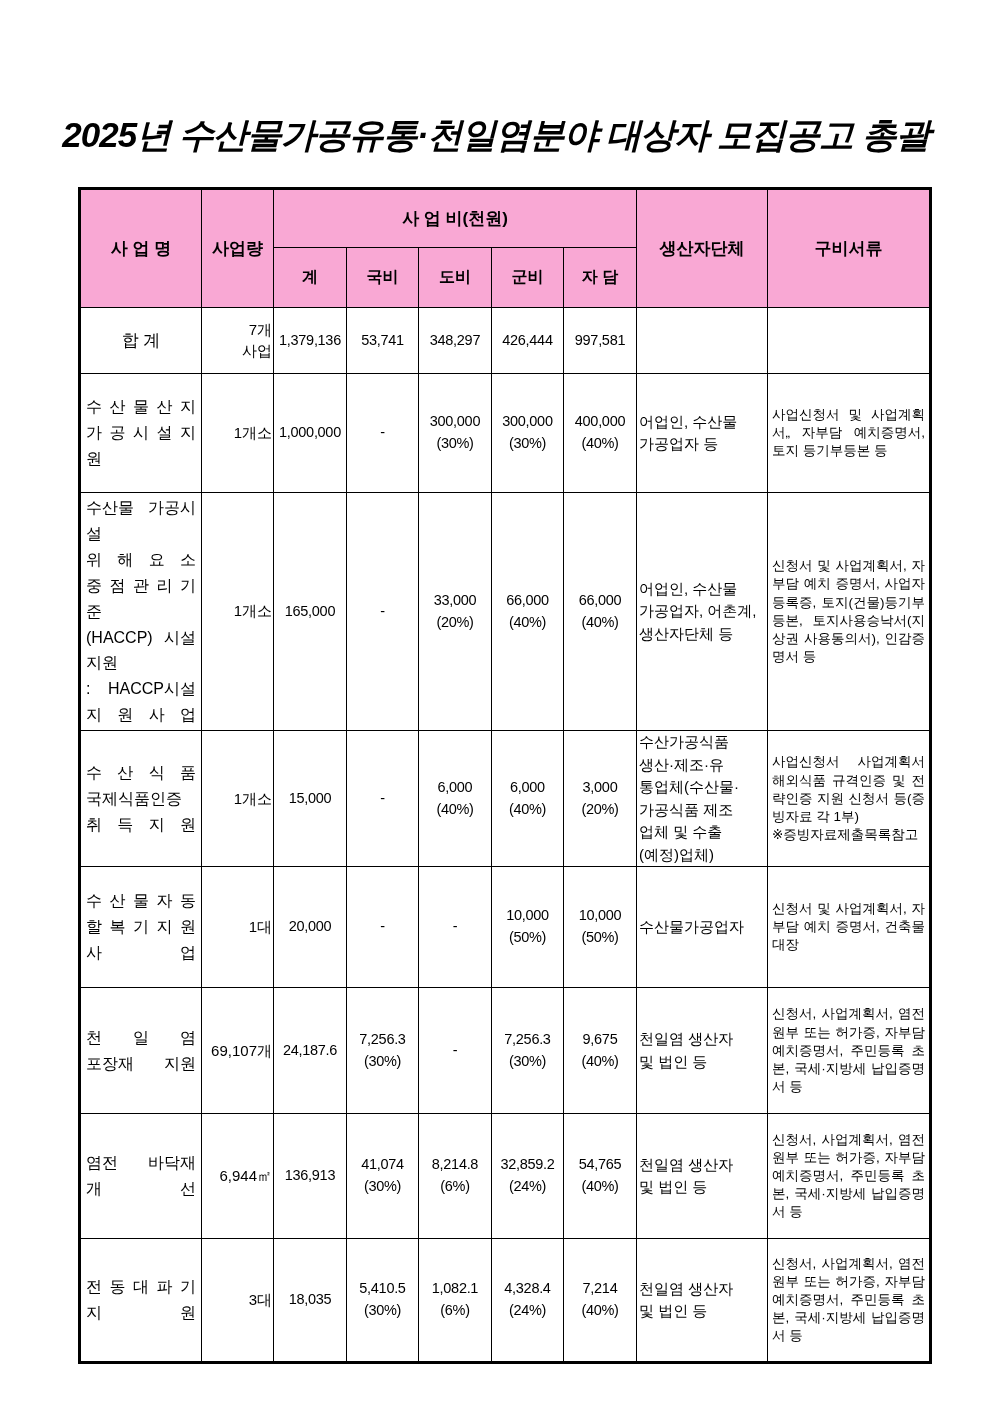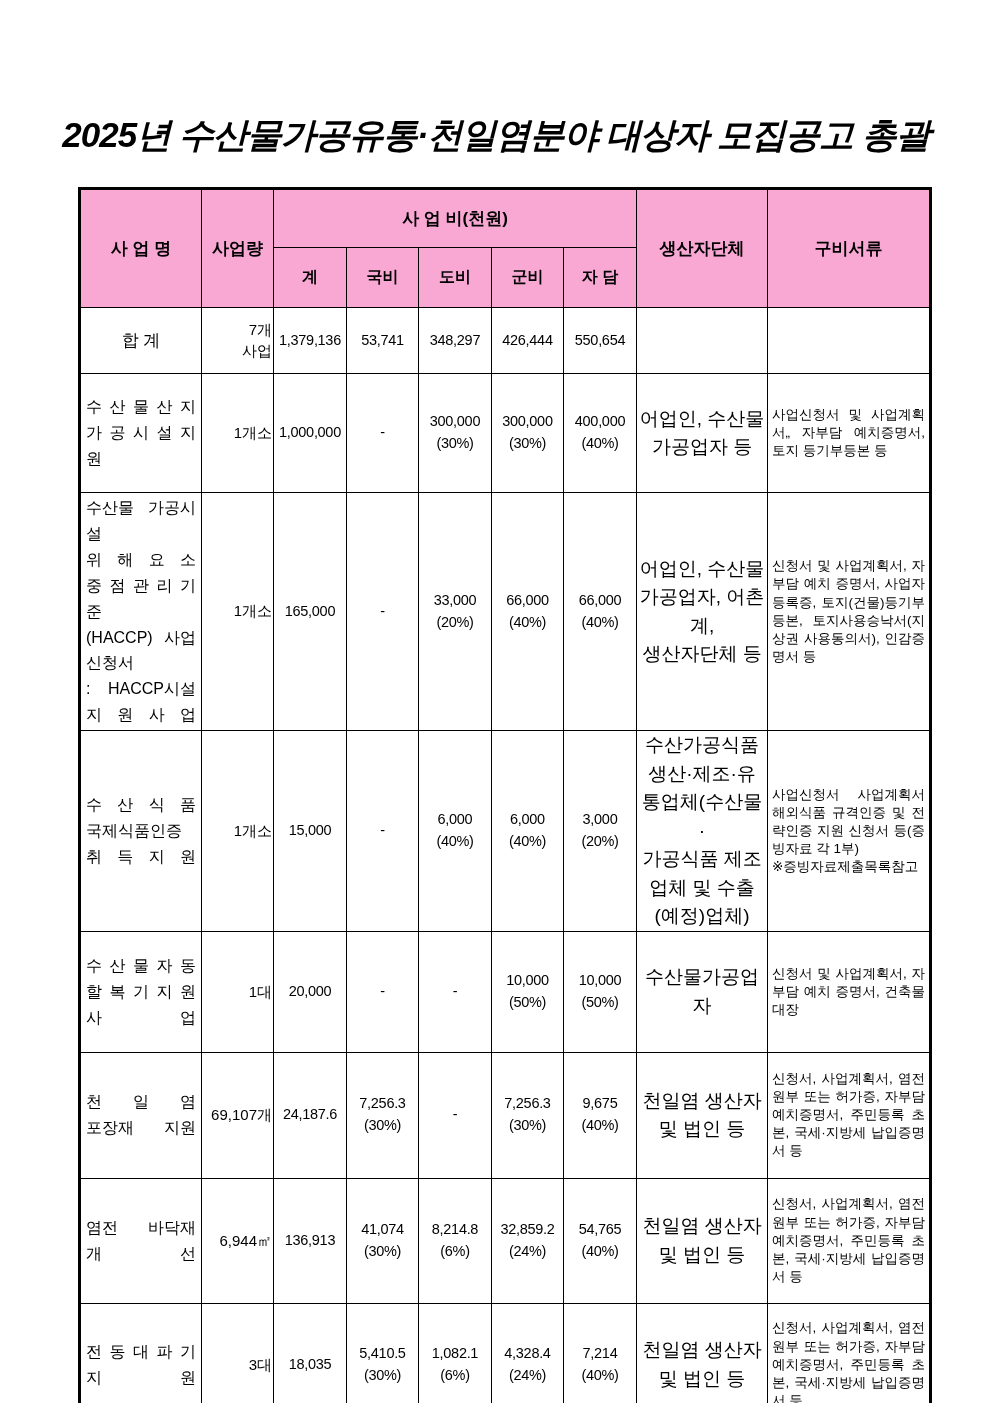--- a/index.html
+++ b/index.html
@@ -59,22 +59,21 @@
   }
   .c-num{
     font-size:14.5px;
     letter-spacing:-0.3px;
     text-align:center;
     white-space:pre-line;
     line-height:1.5;
     padding:16px 1px;
   }
   .c-target{
-    font-size:19px;
-    text-align:center;
+    font-size:15px;
     white-space:pre-line;
     line-height:1.5;
     padding:0 2px;
   }
   .c-docs{
     font-size:13.5px;
     line-height:1.34;
     padding:2px 4px;
     text-align:justify;
   }
@@ -117,21 +116,21 @@
   </thead>
   <tbody>
     <tr class="summary" style="height:66px">
       <td class="c-name">합 계</td>
       <td class="c-qty">7개
 사업</td>
       <td class="c-num">1,379,136</td>
       <td class="c-num">53,741</td>
       <td class="c-num">348,297</td>
       <td class="c-num">426,444</td>
-      <td class="c-num">550,654</td>
+      <td class="c-num">997,581</td>
       <td class="c-target"></td>
       <td class="c-docs"></td>
     </tr>
     <tr style="height:119px">
       <td class="c-name">수 산 물 산 지
 가 공 시 설 지 원</td>
       <td class="c-qty">1개소</td>
       <td class="c-num">1,000,000</td>
       <td class="c-num">-</td>
       <td class="c-num">300,000
@@ -141,21 +140,21 @@
       <td class="c-num">400,000
 (40%)</td>
       <td class="c-target">어업인, 수산물
 가공업자 등</td>
       <td class="c-docs"><span>사업신청서 및 사업계획서„ 자부담 예치증명서, 토지 등기부등본 등</span></td>
     </tr>
     <tr style="height:133px">
       <td class="c-name">수산물 가공시설
 위 해 요 소
 중 점 관 리 기 준
-(HACCP) 사업신청서
+(HACCP) 시설지원
 : HACCP시설
 지 원 사 업</td>
       <td class="c-qty">1개소</td>
       <td class="c-num">165,000</td>
       <td class="c-num">-</td>
       <td class="c-num">33,000
 (20%)</td>
       <td class="c-num">66,000
 (40%)</td>
       <td class="c-num">66,000

